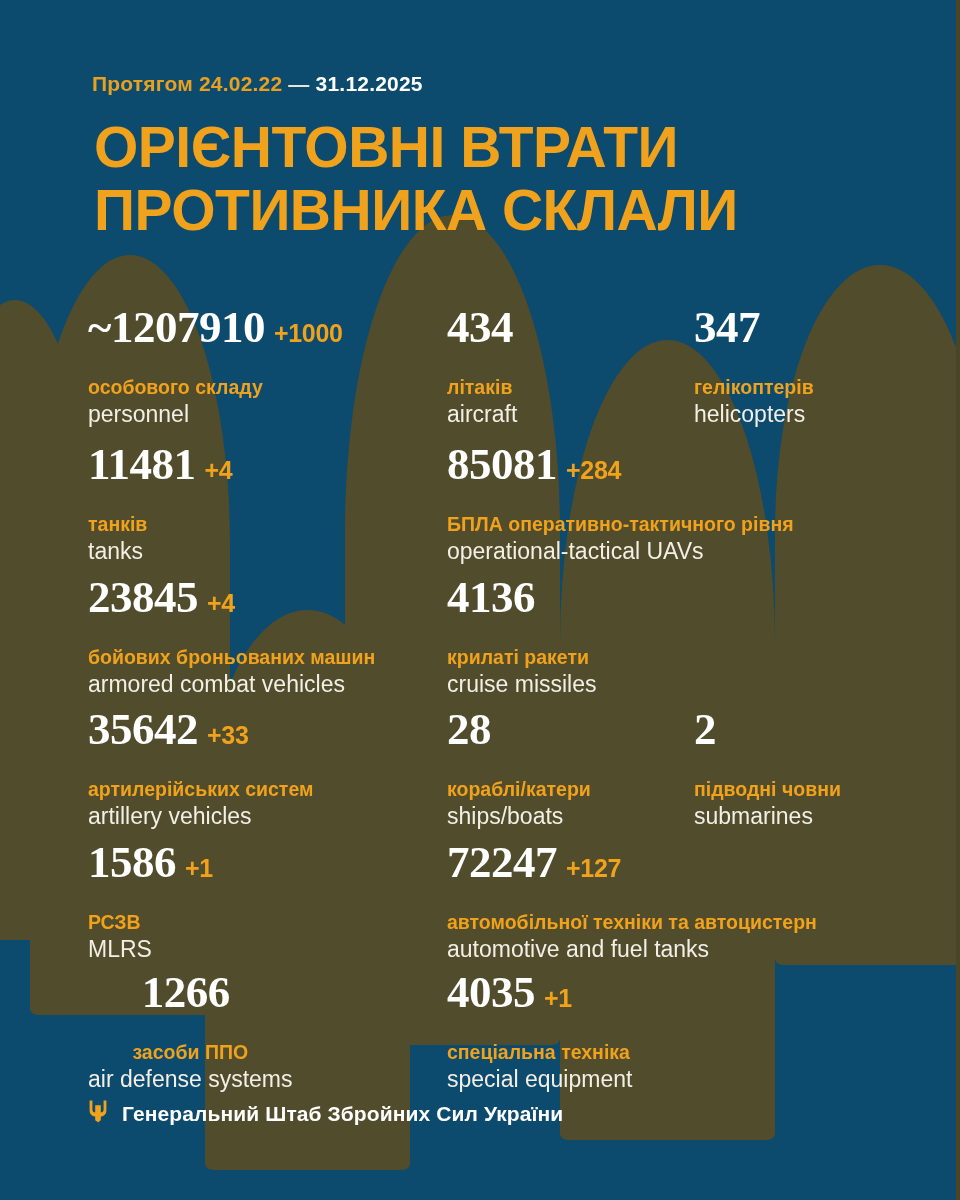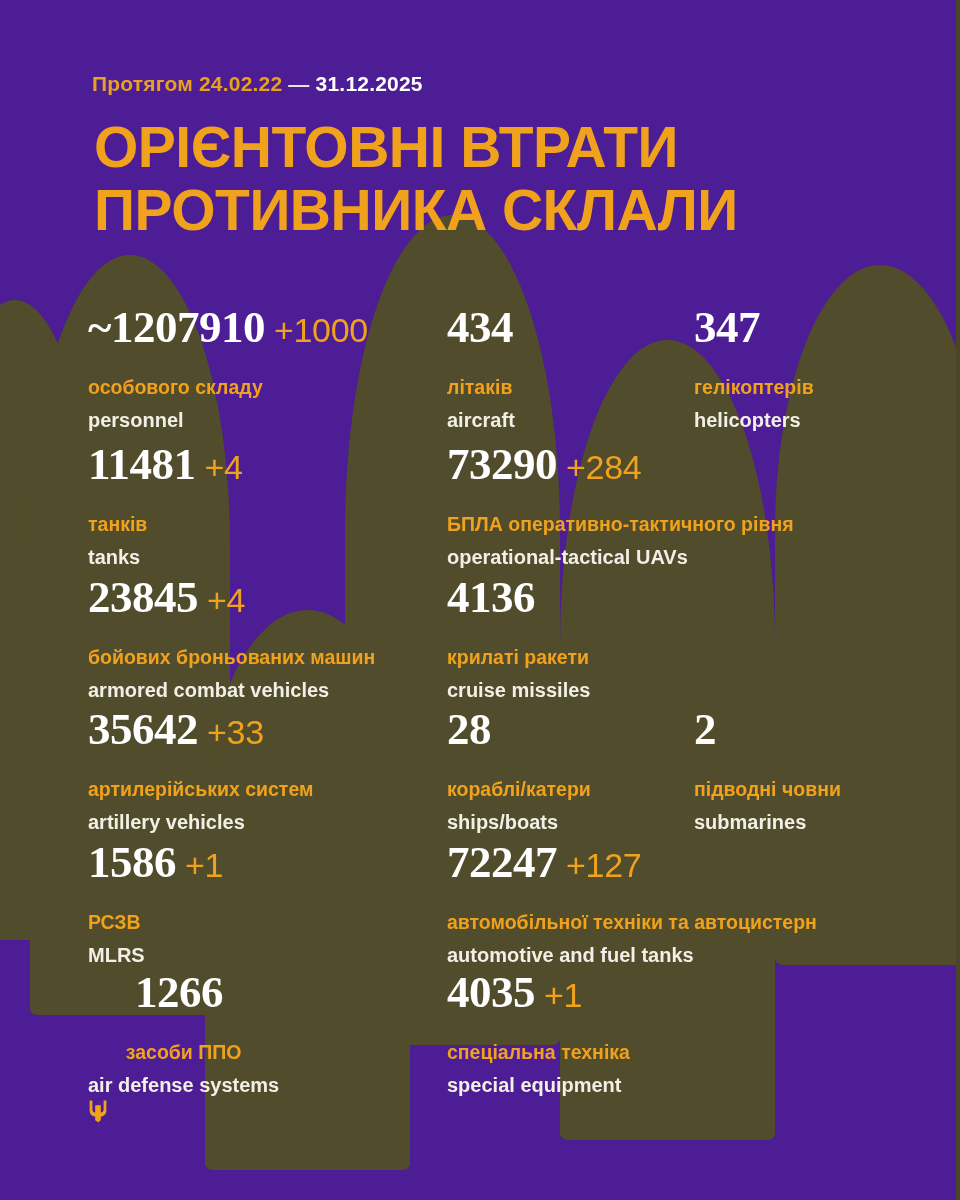--- a/index.html
+++ b/index.html
@@ -11,21 +11,21 @@
     height: 1200px;
     background: #4a4526;
     font-family: "Liberation Sans", sans-serif;
     overflow: hidden;
   }
 
   .poster {
     position: relative;
     width: 956px;
     height: 1200px;
-    background: #4c1d95;
+    background: #0c4a6e;
     overflow: hidden;
   }
 
   
   .bg-shapes {
     position: absolute;
     inset: 0;
     overflow: hidden;
   }
   .bg-bullet {
@@ -83,38 +83,37 @@
   }
   .item .num {
     color: #ffffff;
     font-size: 45px;
     font-weight: bold;
     letter-spacing: -0.5px;
     font-family: Liberation Serif, serif;
   }
   .item .delta {
     color: #f0a21c;
-    font-size: 34px;
-    font-weight: normal;
+    font-size: 25px;
+    font-weight: bold;
     margin-left: 9px;
     letter-spacing: -0.3px;
   }
   .item .ua {
     color: #f0a21c;
     font-size: 19.5px;
     font-weight: bold;
     margin-top: 27px;
     line-height: 1.12;
   }
   .item .en {
     color: #f2efe6;
-    font-size: 20px;
-    margin-top: 10px;
+    font-size: 23px;
+    margin-top: 3px;
     line-height: 1.12;
-    font-weight: bold;
   }
 
   
   .footer {
     position: absolute;
     left: 88px;
     top: 1100px;
     display: flex;
     align-items: center;
     gap: 14px;
@@ -208,21 +207,21 @@
     <div class="item" style="left:447px; top:305px;">
       <div class="numline">
         <span class="num">434</span><span class="delta"></span>
       </div>
       <div class="ua">літаків</div>
       <div class="en">aircraft</div>
     </div>
 
     <div class="item" style="left:447px; top:442px;">
       <div class="numline">
-        <span class="num">73290</span><span class="delta">+284</span>
+        <span class="num">85081</span><span class="delta">+284</span>
       </div>
       <div class="ua">БПЛА оперативно-тактичного рівня</div>
       <div class="en">operational-tactical UAVs</div>
     </div>
 
     <div class="item" style="left:447px; top:575px;">
       <div class="numline">
         <span class="num">4136</span><span class="delta"></span>
       </div>
       <div class="ua">крилаті ракети</div>
@@ -266,16 +265,17 @@
         <span class="num">2</span><span class="delta"></span>
       </div>
       <div class="ua">підводні човни</div>
       <div class="en">submarines</div>
     </div>
 
     <div class="footer">
       <svg class="trident" viewBox="0 0 20 27" aria-hidden="true">
         <path fill="currentColor" d="M1.6 0.5 L4.4 0.5 L4.4 9.5 C4.4 11.4 5.6 12.4 7.2 12.6 L7.2 5.2 L10 5.2 L10 0.8 L10.1 0.8 L10.1 5.2 L12.8 5.2 L12.8 12.6 C14.4 12.4 15.6 11.4 15.6 9.5 L15.6 0.5 L18.4 0.5 L18.4 10.2 C18.4 14.2 15.8 16.3 12.8 16.6 L12.8 20.2 L10.1 22.2 L10.1 26.5 L10 26.5 L10 22.2 L7.2 20.2 L7.2 16.6 C4.2 16.3 1.6 14.2 1.6 10.2 Z"></path>
       </svg>
+      <span class="footer-text">Генеральний Штаб Збройних Сил України</span>
     </div>
 
   </div>
 </div>
 
 </body></html>

